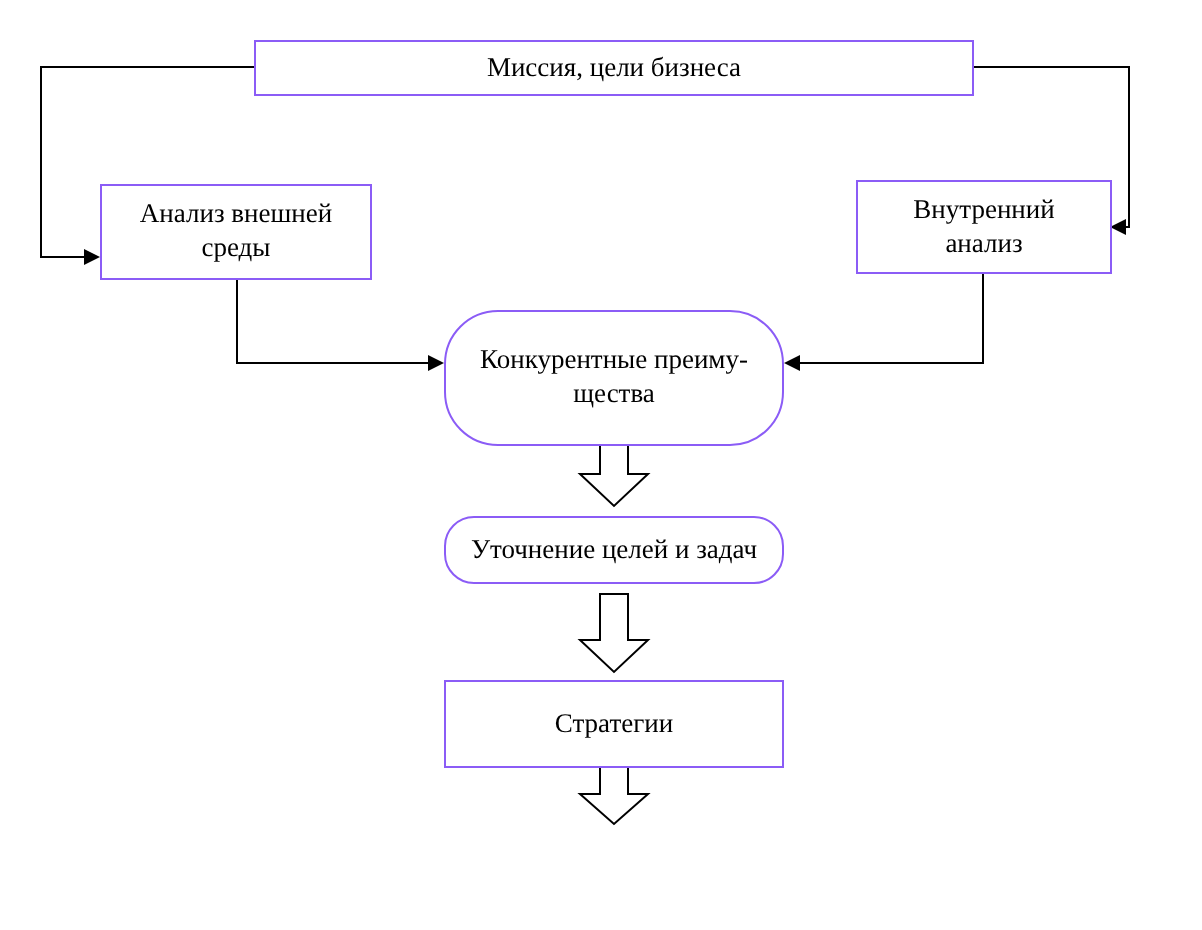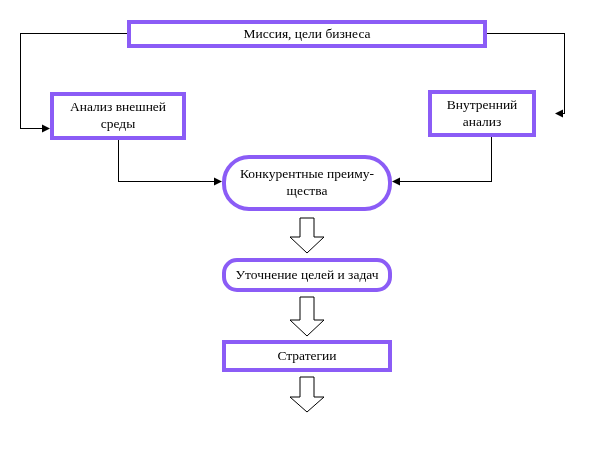--- a/index.html
+++ b/index.html
@@ -20,35 +20,35 @@
   .connectors {
     position: absolute;
     left: 0;
     top: 0;
     width: 601px;
     height: 465px;
   }
   .node {
     position: absolute;
     box-sizing: border-box;
-    border: 4px solid #8b5cf6;
+    border: 1px solid #8b5cf6;
     background: #ffffff;
     display: flex;
     align-items: center;
     justify-content: center;
     text-align: center;
     line-height: 1.25;
   }
   .node span { display: block; }
   .n-mission   { left: 127px; top: 20px;  width: 360px; height: 28px; }
   .n-external  { left: 50px;  top: 92px;  width: 136px; height: 48px; padding: 0 12px; justify-content: center; }
-  .n-internal  { left: 428px; top: 90px;  width: 108px; height: 47px; padding: 0 8px; }
-  .n-compet    { left: 222px; top: 155px; width: 170px; height: 56px; padding: 0 14px; border-radius: 27px; }
+  .n-internal  { left: 428px; top: 90px;  width: 128px; height: 47px; padding: 0 8px; }
+  .n-compet    { left: 222px; top: 155px; width: 170px; height: 68px; padding: 0 14px; border-radius: 27px; }
   .n-goals     { left: 222px; top: 258px; width: 170px; height: 34px; padding: 0 2px; border-radius: 15px; }
-  .n-strat     { left: 222px; top: 340px; width: 170px; height: 32px; }
+  .n-strat     { left: 222px; top: 340px; width: 170px; height: 44px; }
   .n-plan      { left: 222px; top: 414px; width: 170px; height: 33px; }
 </style>
 </head>
 <body>
 
 <div class="canvas">
 
   <svg class="connectors" width="601" height="465" viewBox="0 0 601 465">
 
     <g stroke="#000" fill="none" stroke-width="1" shape-rendering="crispEdges">

